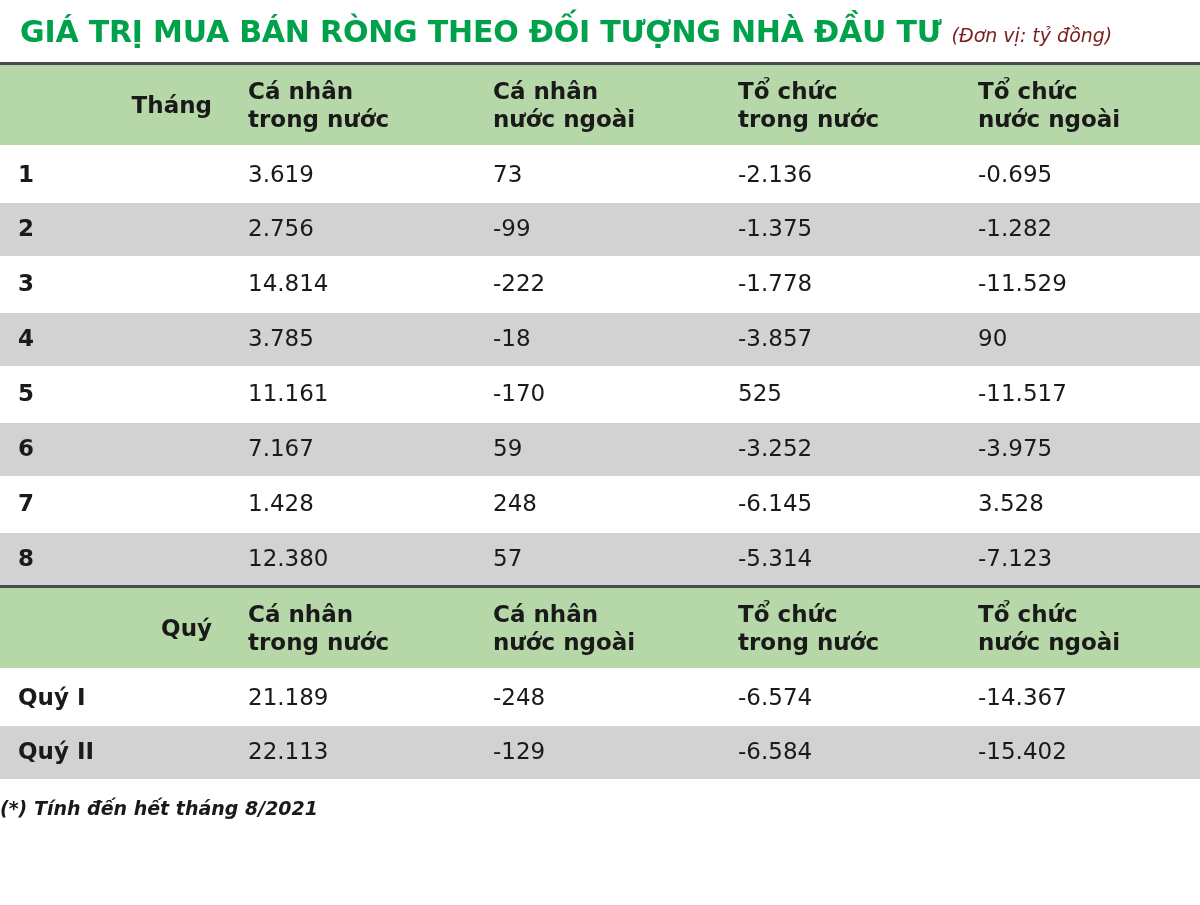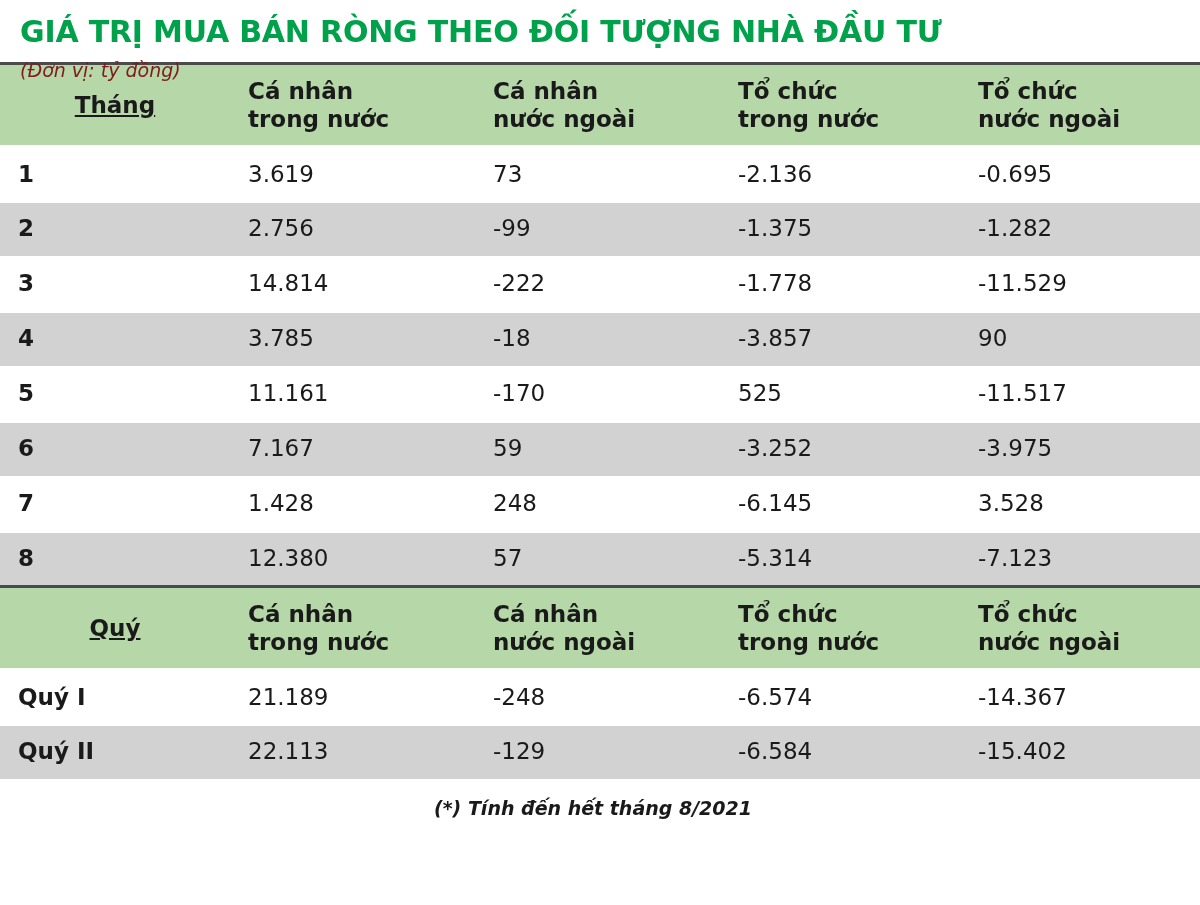--- a/index.html
+++ b/index.html
@@ -22,21 +22,20 @@
     position: relative;
     padding: 0;
   }
   
   .title-bar {
     display: flex;
     align-items: baseline;
     gap: 10px;
     padding: 14px 8px 10px 20px;
     height: 62px;
-    flex-direction: column;
   }
   .title-main {
     font-size: 30px;
     font-weight: bold;
     color: #00a14b;
     letter-spacing: -0.2px;
     white-space: nowrap;
   }
   .title-unit {
     font-size: 19px;
@@ -63,22 +62,21 @@
     border-top: 3px solid #4b4b4b;
     border-bottom: 3px solid #ffffff;
     padding: 12px 18px;
     font-size: 23px;
     font-weight: bold;
     line-height: 1.22;
     vertical-align: middle;
     height: 78px;
   }
   tr.header-row td.label-cell {
-    text-align: center;
-    text-decoration: underline;
+    text-align: right;
   }
   tr.header-row td.num-head {
     text-align: left;
   }
   tr.header-row.second td {
     border-top: 3px solid #4b4b4b;
   }
 
   tr.data-row td {
     padding: 9px 18px;
@@ -99,21 +97,21 @@
   tr.data-row.alt {
     background: #d2d2d2;
   }
   tr.data-row.plain {
     background: #ffffff;
   }
   tr.last-of-block td {
     border-bottom: 0;
   }
   .footnote {
-    text-align: center;
+    text-align: left;
     font-size: 19px;
     font-style: italic;
     font-weight: bold;
     padding: 16px 14px 0 0;
   }
 </style>
 </head>
 <body>
 
 <div class="page">

